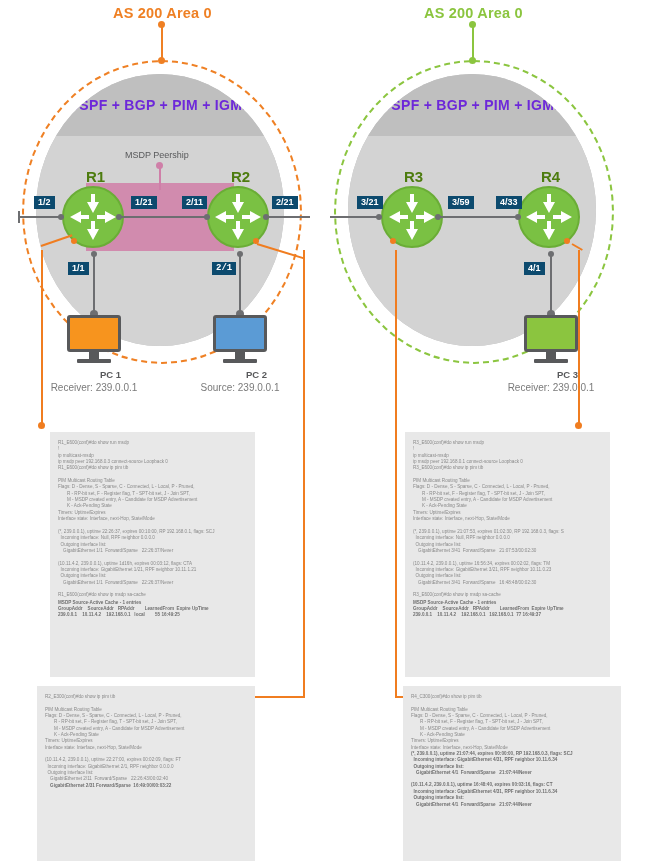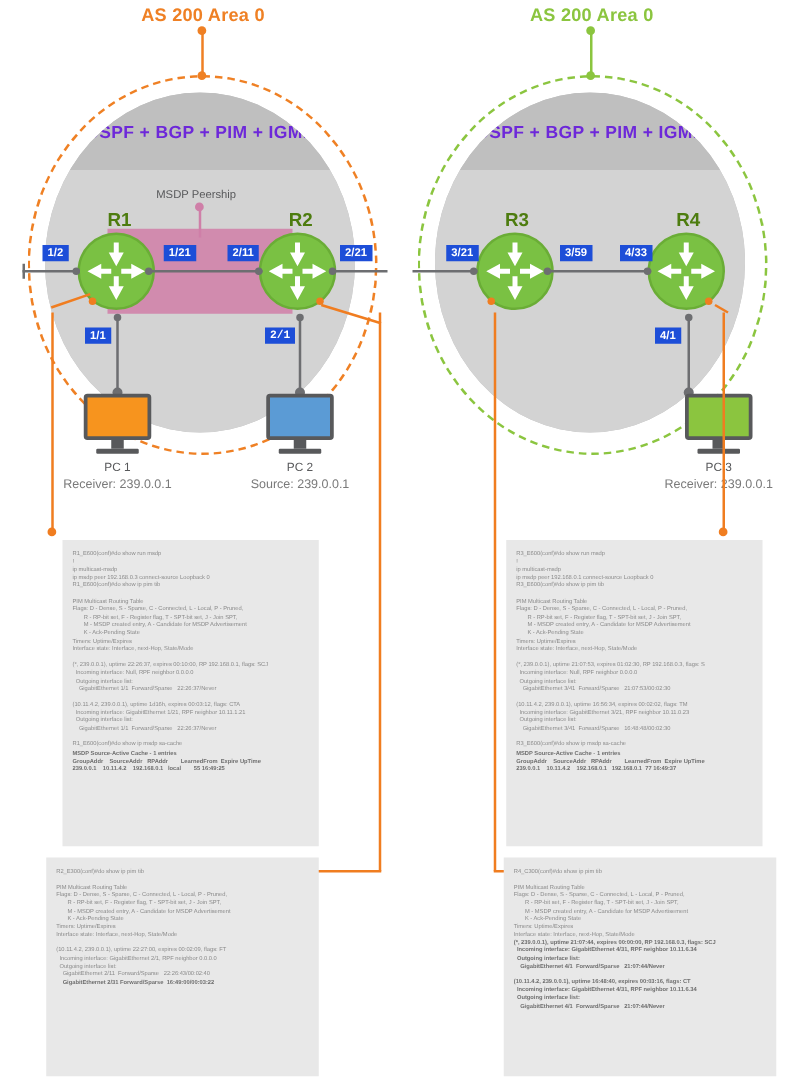--- a/index.html
+++ b/index.html
@@ -30,38 +30,38 @@
   
   .router{position:absolute;width:62px;height:62px;border-radius:50%;
           background:#7ac143;border:2px solid #6aad36;box-sizing:border-box;}
   .router svg{position:absolute;left:0;top:0;}
   .rname{position:absolute;font-size:15px;font-weight:bold;color:#4d7c0f;
          white-space:nowrap;}
   .rport{position:absolute;width:6px;height:6px;border-radius:50%;
          background:#f07d20;}
 
   
-  .iftag{position:absolute;background:#1d4ed8;color:#ffffff;font-size:9px;
+  .iftag{position:absolute;background:#0c4a6e;color:#ffffff;font-size:9px;
          font-weight:bold;padding:1px 4px 2px 4px;white-space:nowrap;
          line-height:10px;}
 
   
   .wire{position:absolute;background:#6d6e71;}
   .wdot{position:absolute;width:6px;height:6px;border-radius:50%;background:#6d6e71;}
   .wcap{position:absolute;width:2px;background:#6d6e71;}
 
   
   .pc{position:absolute;}
   .pc-screen{width:54px;height:37px;border:3px solid #58595b;border-radius:3px;
              box-sizing:border-box;}
   .pc-neck{position:absolute;left:22px;top:37px;width:10px;height:7px;background:#58595b;}
   .pc-base{position:absolute;left:10px;top:44px;width:34px;height:4px;
            background:#58595b;border-radius:1px;}
-  .pc-name{position:absolute;top:54px;width:100%;text-align:center;font-size:9.5px;
-           font-weight:normal;color:#58595b;white-space:nowrap;}
+  .pc-name{position:absolute;top:54px;width:100%;text-align:right;font-size:9.5px;
+           font-weight:bold;color:#58595b;white-space:nowrap;}
   .pc-role{position:absolute;top:67px;width:220px;text-align:center;font-size:10px;
            color:#7a7a7a;white-space:nowrap;left:-83px;}
 
   
   .lead{position:absolute;background:#f07d20;}
   .lead-dot{position:absolute;width:7px;height:7px;border-radius:50%;background:#f07d20;}
 
   
   .panel{position:absolute;background:#e8e8e8;}
   .panel pre{margin:0;padding:0;font-family:"Liberation Sans","DejaVu Sans",sans-serif;
@@ -207,21 +207,21 @@
 </div>
 
 <div class="pc" style="left:213px;top:315px;width:54px;">
   <div class="pc-screen" style="background:#5b9bd5;"></div>
   <div class="pc-neck"></div>
   <div class="pc-base"></div>
   <div class="pc-name">PC 2</div>
   <div class="pc-role">Source: 239.0.0.1</div>
 </div>
 
-<div class="pc" style="left:524px;top:315px;width:54px;margin-left:24px;">
+<div class="pc" style="left:524px;top:315px;width:54px;">
   <div class="pc-screen" style="background:#8bc53f;"></div>
   <div class="pc-neck"></div>
   <div class="pc-base"></div>
   <div class="pc-name">PC 3</div>
   <div class="pc-role">Receiver: 239.0.0.1</div>
 </div>
 
 <div class="lead" style="left:41px;top:250px;width:2px;height:176px;"></div>
 <div class="lead" style="left:41px;top:245px;width:33px;height:2px;transform:rotate(-19deg);transform-origin:left center;"></div>
 <div class="lead-dot" style="left:38px;top:422px;"></div>

